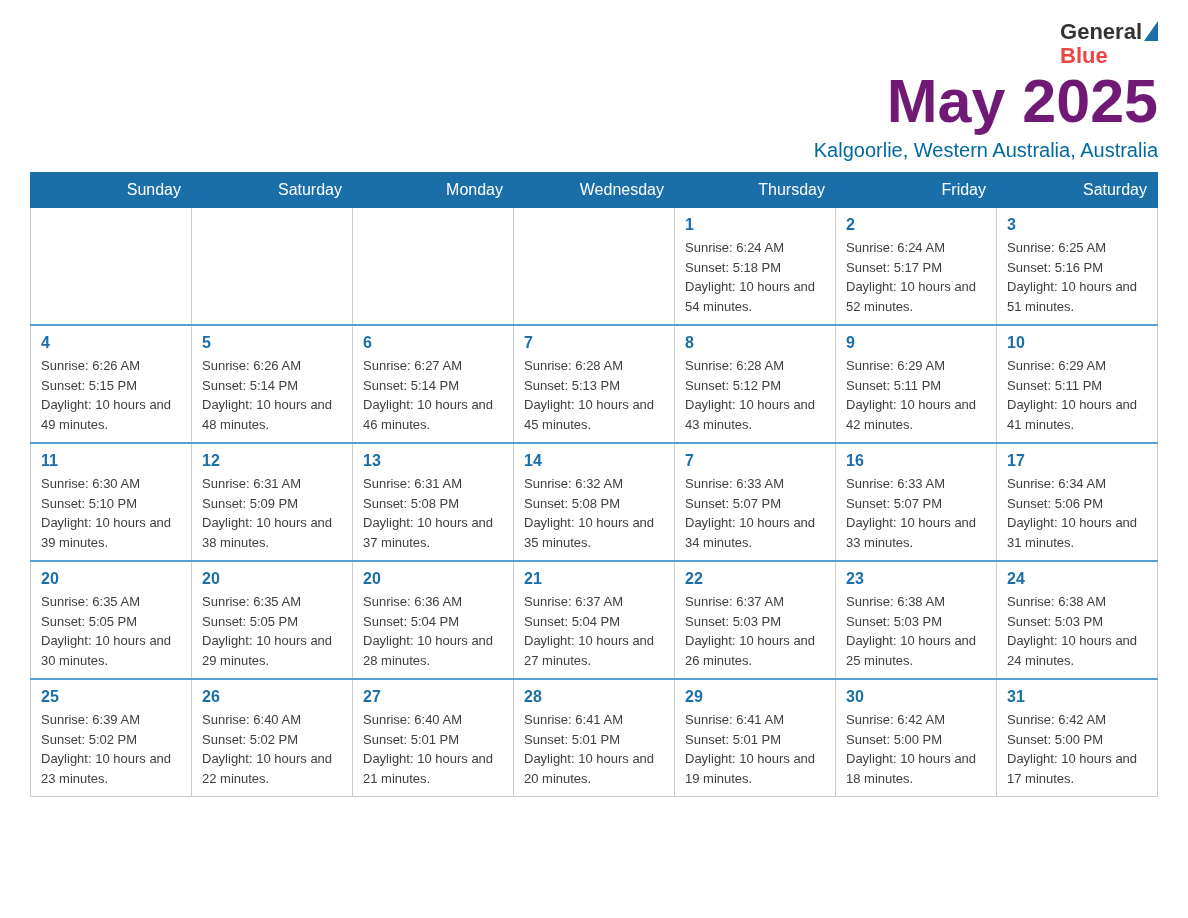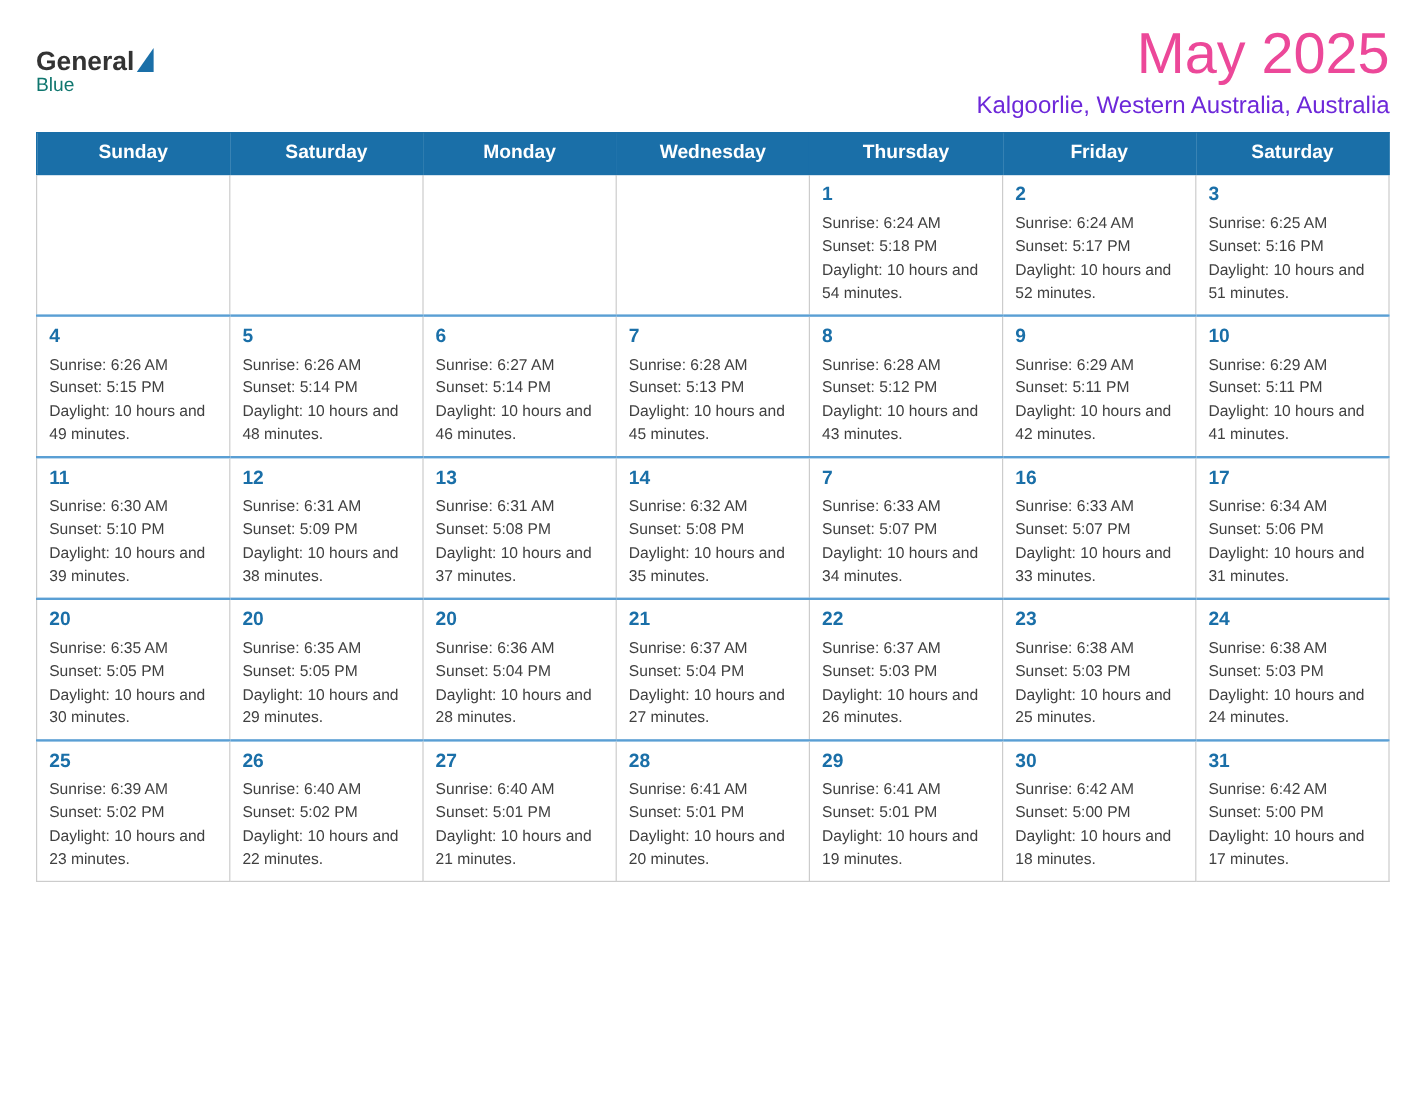--- a/index.html
+++ b/index.html
@@ -7,73 +7,74 @@
       font-family: Arial, Helvetica, sans-serif;
       background: #fff;
       color: #333;
       width: 1188px;
       min-height: 918px;
       padding: 20px 30px;
     }
     .header {
       display: flex;
       justify-content: space-between;
-      align-items: center;
+      align-items: flex-end;
       margin-bottom: 10px;
+      flex-direction: column;
     }
     .logo {
       display: flex;
       align-items: center;
       gap: 4px;
     }
     .logo-text-general {
       font-size: 22px;
       font-weight: bold;
       color: #333;
     }
     .logo-text-blue {
-      font-size: 16px;
-      font-weight: normal;
-      color: #0f766e;
+      font-size: 22px;
+      font-weight: bold;
+      color: #ef4444;
     }
     .logo-triangle {
       width: 0;
       height: 0;
       border-left: 14px solid transparent;
       border-right: 0px solid transparent;
       border-bottom: 20px solid #1a6fa8;
       margin-left: 2px;
       margin-top: -2px;
     }
     .title-area {
       text-align: right;
     }
     .month-title {
-      font-size: 48px;
-      font-weight: normal;
-      color: #ec4899;
+      font-size: 61px;
+      font-weight: bold;
+      color: #701a75;
       line-height: 1.1;
     }
     .location-title {
       font-size: 20px;
-      color: #6d28d9;
+      color: #0369a1;
       margin-top: 4px;
     }
     .calendar {
       width: 100%;
       border-collapse: collapse;
       margin-top: 10px;
     }
     .calendar thead th {
       background-color: #1a6fa8;
       color: #fff;
       padding: 8px 10px;
-      text-align: center;
+      text-align: right;
       font-size: 16px;
-      font-weight: bold;
+      font-weight: normal;
       border: 1px solid #1a6fa8;
     }
     .calendar tbody td {
       vertical-align: top;
       padding: 8px 10px;
       border: 1px solid #ccc;
       width: 14.28%;
       min-height: 100px;
       font-size: 13px;
       color: #333;

